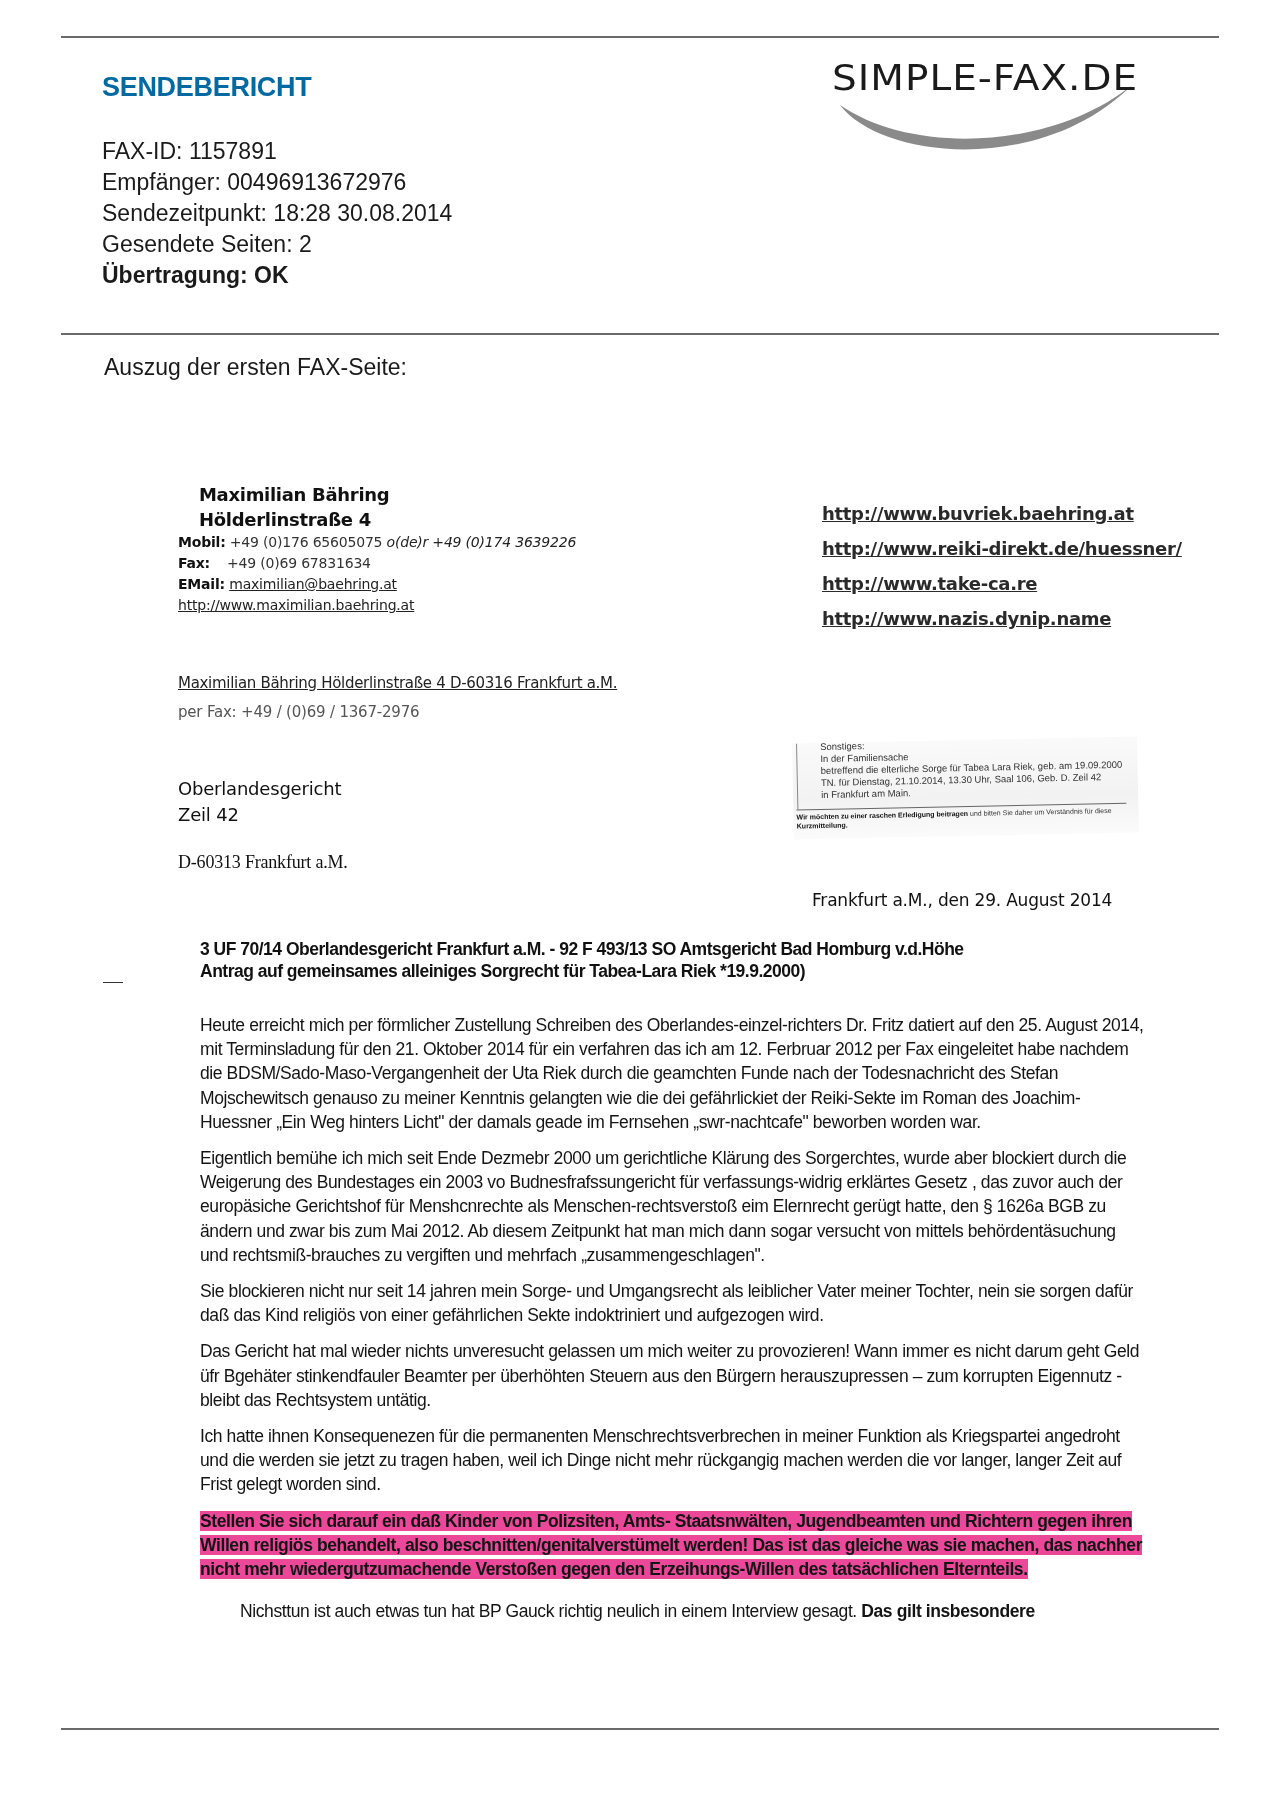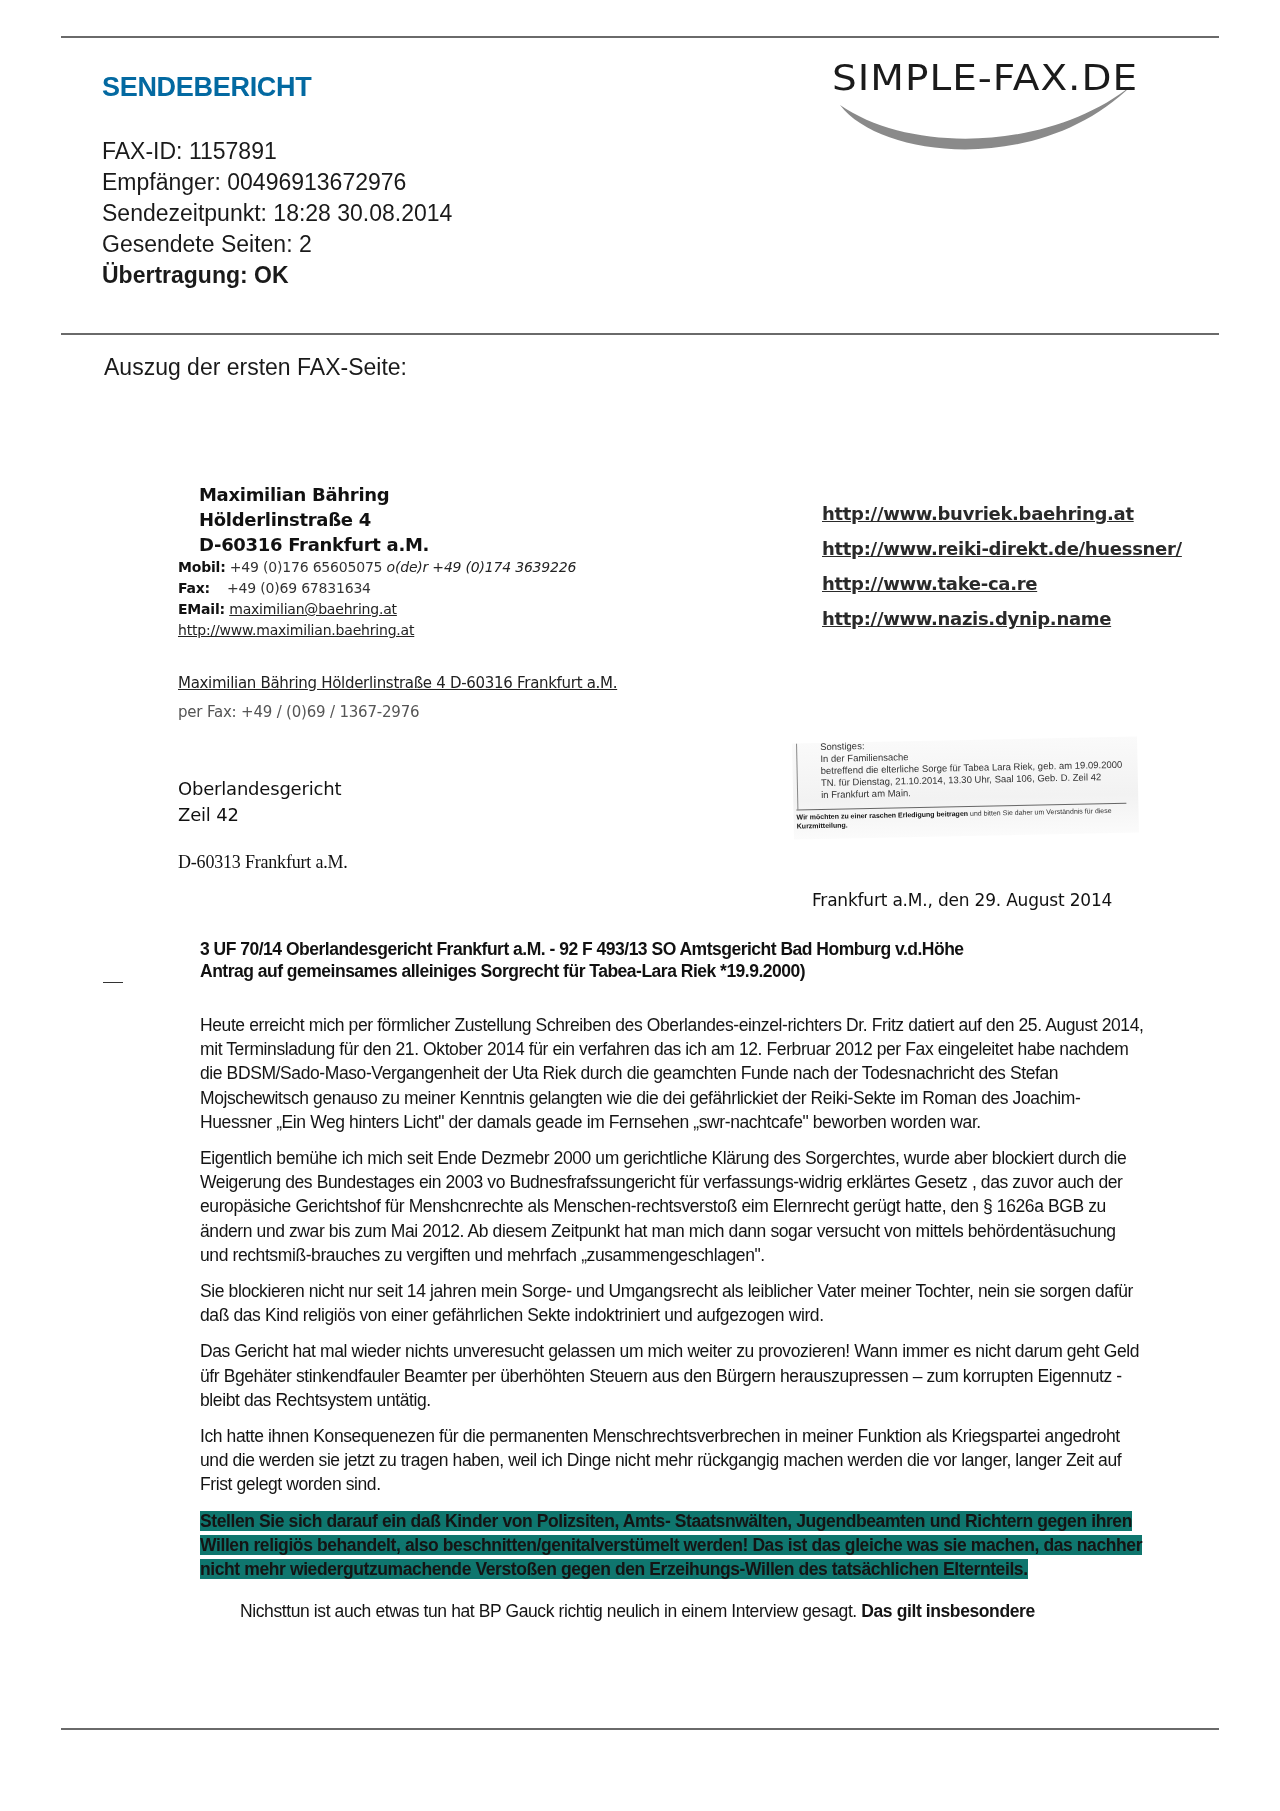--- a/index.html
+++ b/index.html
@@ -46,21 +46,21 @@
 
     .recipient { position: absolute; left: 178px; top: 776px; font-family: "DejaVu Sans", sans-serif; font-size: 18px; line-height: 26px; color: #111; letter-spacing: -0.2px; }
     .recipient-city { position: absolute; left: 178px; top: 852px; font-family: Liberation Serif, serif; font-size: 18px; color: #111; letter-spacing: -0.2px; }
     .date-line { position: absolute; left: 812px; top: 890px; font-family: "DejaVu Sans", sans-serif; font-size: 17px; color: #111; letter-spacing: -0.2px; }
 
     .margin-dash { position: absolute; left: 103px; top: 982px; width: 20px; border-top: 1.5px solid #333; }
     .subject { position: absolute; left: 200px; top: 938px; font-family: "Liberation Sans", sans-serif; font-size: 17.5px; line-height: 22px; font-weight: bold; color: #111; letter-spacing: -0.5px; }
 
     .body { position: absolute; left: 200px; top: 1013px; width: 945px; font-family: "Liberation Sans", sans-serif; font-size: 17.5px; line-height: 24.2px; color: #141414; letter-spacing: -0.4px; }
     .body p { margin: 0 0 12px 0; }
-    .body p.hl { font-weight: bold; background: #0f766e; display: inline; }
+    .body p.hl { font-weight: bold; background: #ec4899; display: inline; }
     .body .hl-wrap { margin: 0 0 18px 0; }
     .body b { font-weight: bold; }
     .bottom-rule { position: absolute; left: 61px; top: 1728px; width: 1158px; border-top: 2px solid #6a6a6a; }
   </style>
 </head>
 <body>
 
 <div class="rule" style="top:36px;"></div>
 
 <div class="report-title">SENDEBERICHT</div>
@@ -80,21 +80,20 @@
   <div class="logo-text">SIMPLE-FAX.DE</div>
 </div>
 
 <div class="rule" style="top:333px;"></div>
 
 <div class="excerpt-label">Auszug der ersten FAX-Seite:</div>
 
 <div class="sender">
   <div class="name">Maximilian Bähring</div>
   <div class="name">Hölderlinstraße 4</div>
-  <div class="name">D-60316 Frankfurt a.M.</div>
   <div class="contact">
     <b>Mobil:</b>
     <span class="val">+49 (0)176 65605075</span>
     <i>o(de)r +49 (0)174 3639226</i>
   </div>
   <div class="contact">
     <b>Fax:</b>&nbsp;&nbsp;&nbsp;
     <span class="val">+49 (0)69 67831634</span>
   </div>
   <div class="contact">

